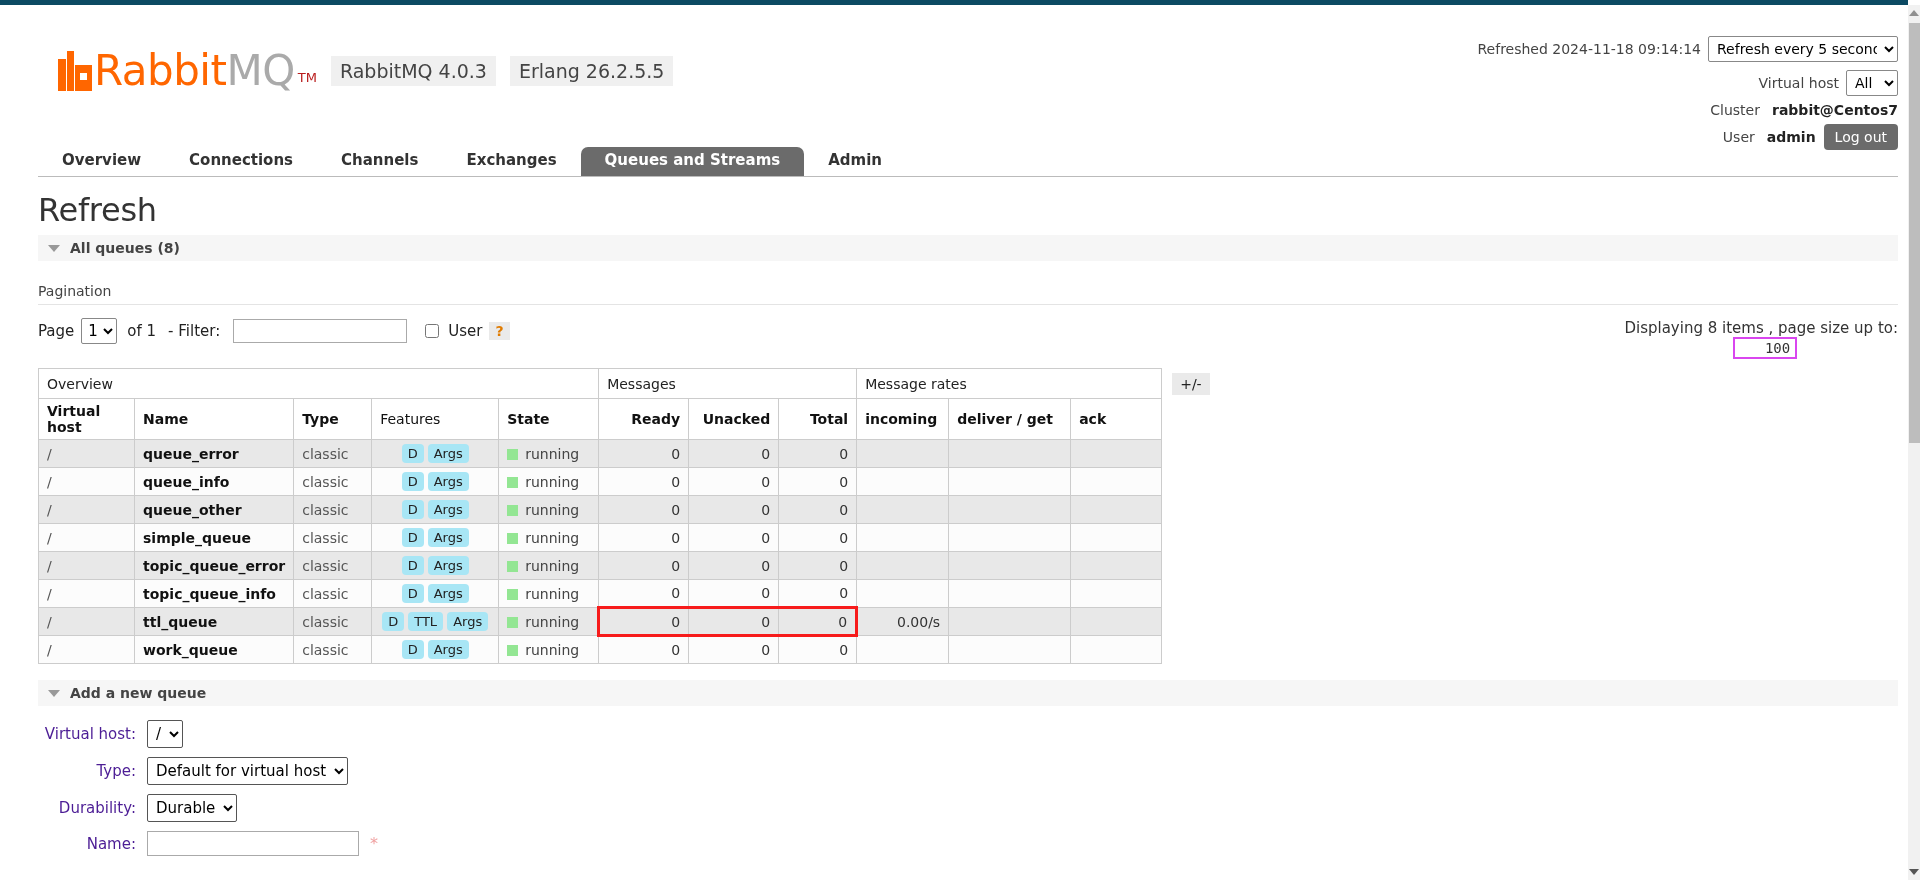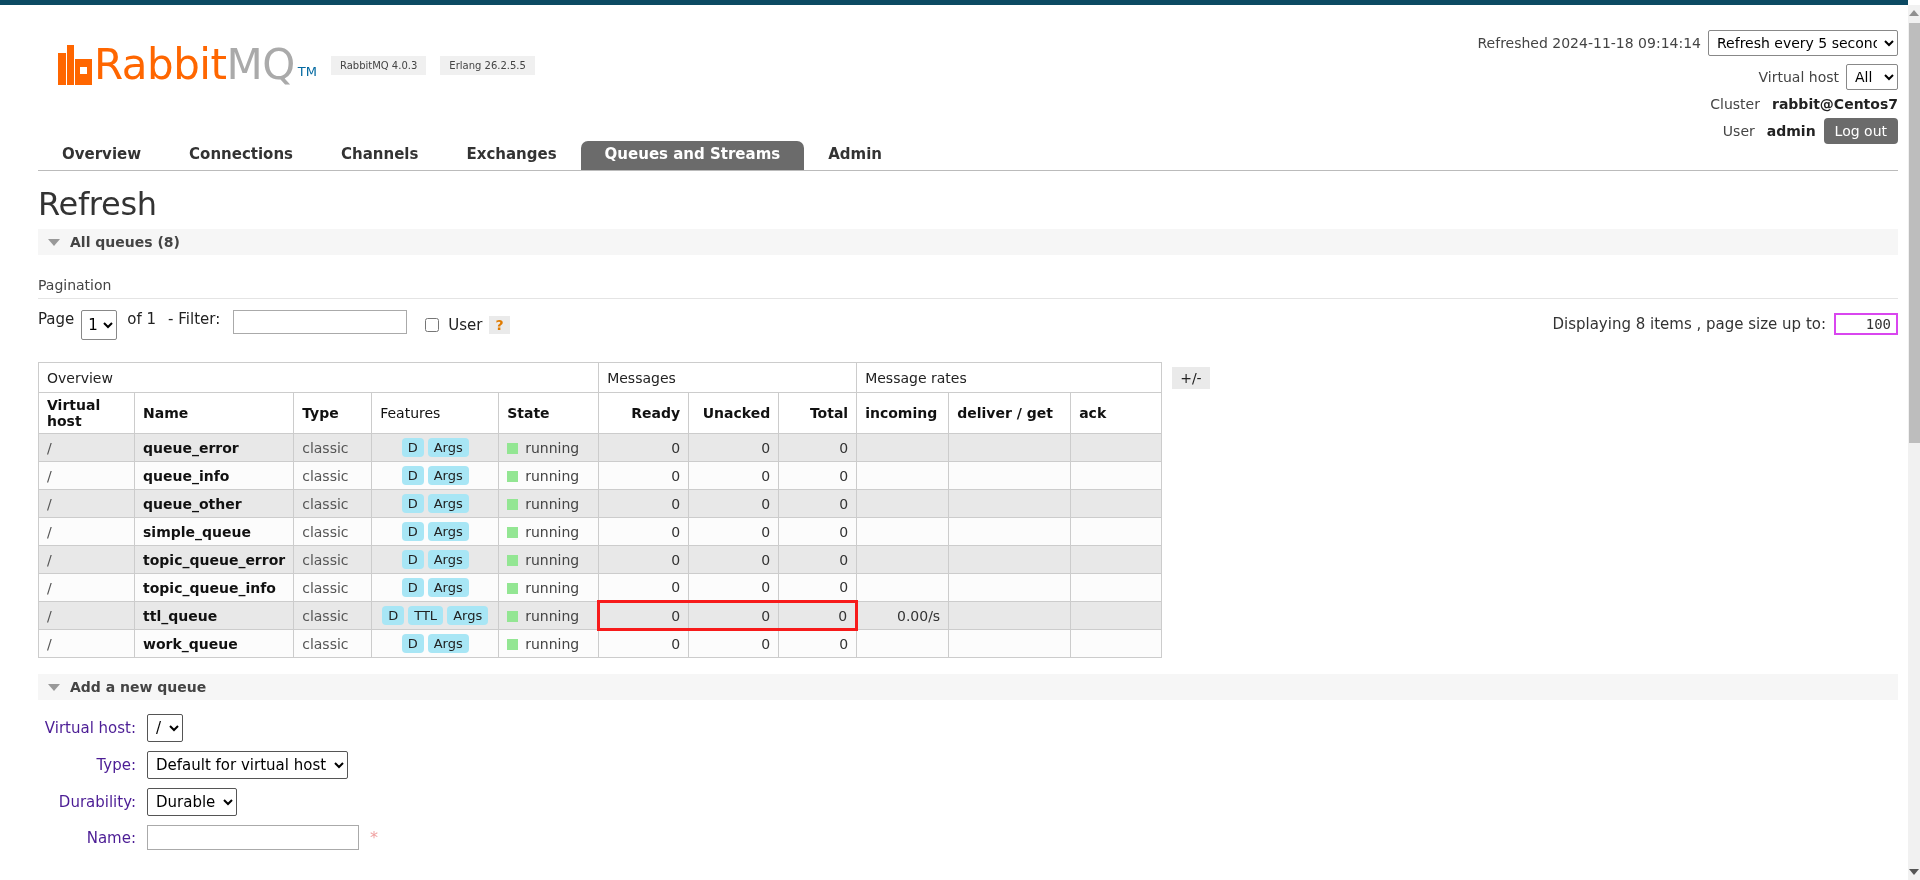--- a/index.html
+++ b/index.html
@@ -20,21 +20,21 @@
     position: absolute;
     top: 0; left: 0;
     width: 1908px;
     height: 5px;
     background: #0c4a63;
   }
 
   
   .page {
     position: absolute;
-    top: 16px; left: 0;
+    top: 22px; left: 0;
     width: 1908px;
     height: 840px;
     background: #fff;
     overflow: hidden;
   }
 
   
   .header {
     position: relative;
     height: 125px;
@@ -75,32 +75,32 @@
   }
   .logo-mq {
     font-size: 42px;
     color: #aaa;
     font-weight: 400;
     letter-spacing: -0.5px;
     line-height: 1;
   }
   .logo-tm {
     font-size: 13px;
-    color: #0369a1;
+    color: #b91c1c;
     align-self: flex-end;
     margin-left: 3px;
     margin-bottom: 7px;
   }
   .vsn-pill {
     display: inline-block;
     background: #f0f0f0;
     color: #444;
     border-radius: 0;
     padding: 4px 9px;
-    font-size: 10px;
+    font-size: 19px;
     margin-left: 14px;
     align-self: center;
     white-space: nowrap;
   }
 
   
   .header-right {
     position: absolute;
     right: 10px; top: 14px;
     text-align: right;
@@ -195,20 +195,21 @@
   .sub-label {
     font-size: 14px;
     color: #444;
     margin: 22px 0 5px 0;
     padding-bottom: 5px;
     border-bottom: 1px solid #e4e4e4;
   }
 
   .pag-row {
     display: flex;
+    align-items: center;
     margin-top: 11px;
     font-size: 15px;
     color: #222;
     position: relative;
     height: 30px;
   }
   .pag-row .lbl { margin-right: 7px; }
   select.mini {
     font-family: "DejaVu Sans", "Liberation Sans", sans-serif;
     font-size: 15px;
@@ -244,20 +245,21 @@
     cursor: pointer;
   }
   .displaying {
     position: absolute;
     right: 0; top: 3px;
     font-size: 15px;
     color: #333;
     display: flex;
     align-items: center;
     white-space: nowrap;
+    flex-direction: column;
   }
   input.pagesize {
     width: 64px;
     height: 22px;
     margin-left: 8px;
     border: 2px solid #d946ef;
     text-align: right;
     font-family: "DejaVu Sans Mono", "Liberation Mono", monospace;
     font-size: 14px;
     padding: 0 5px;

